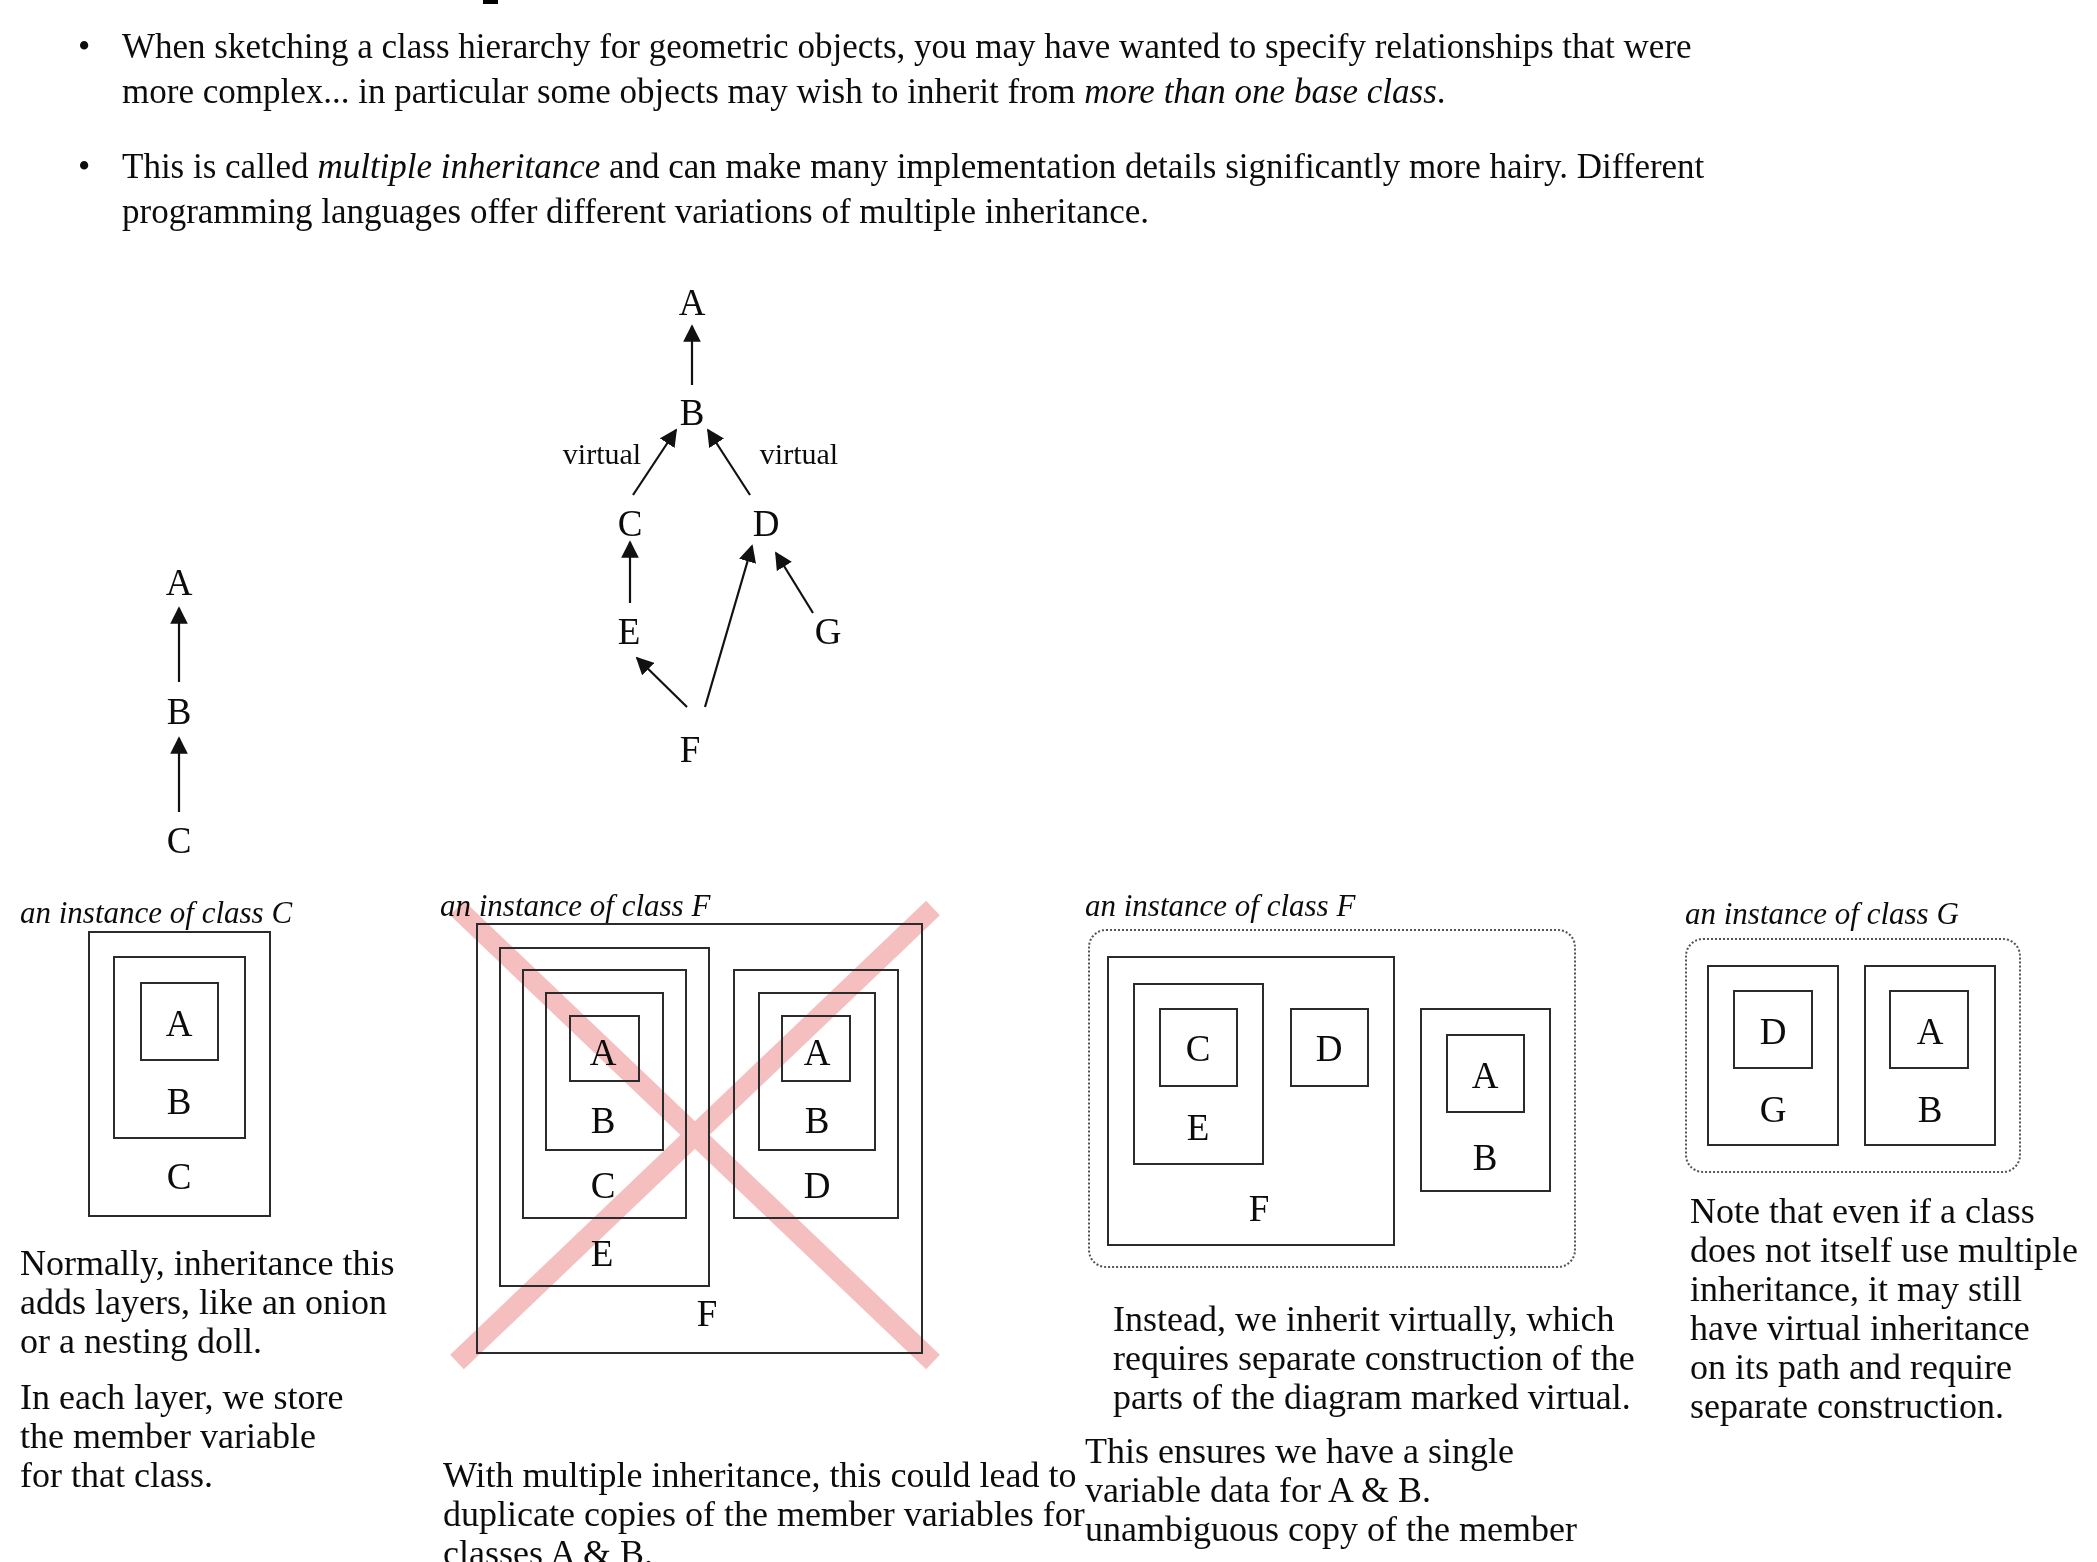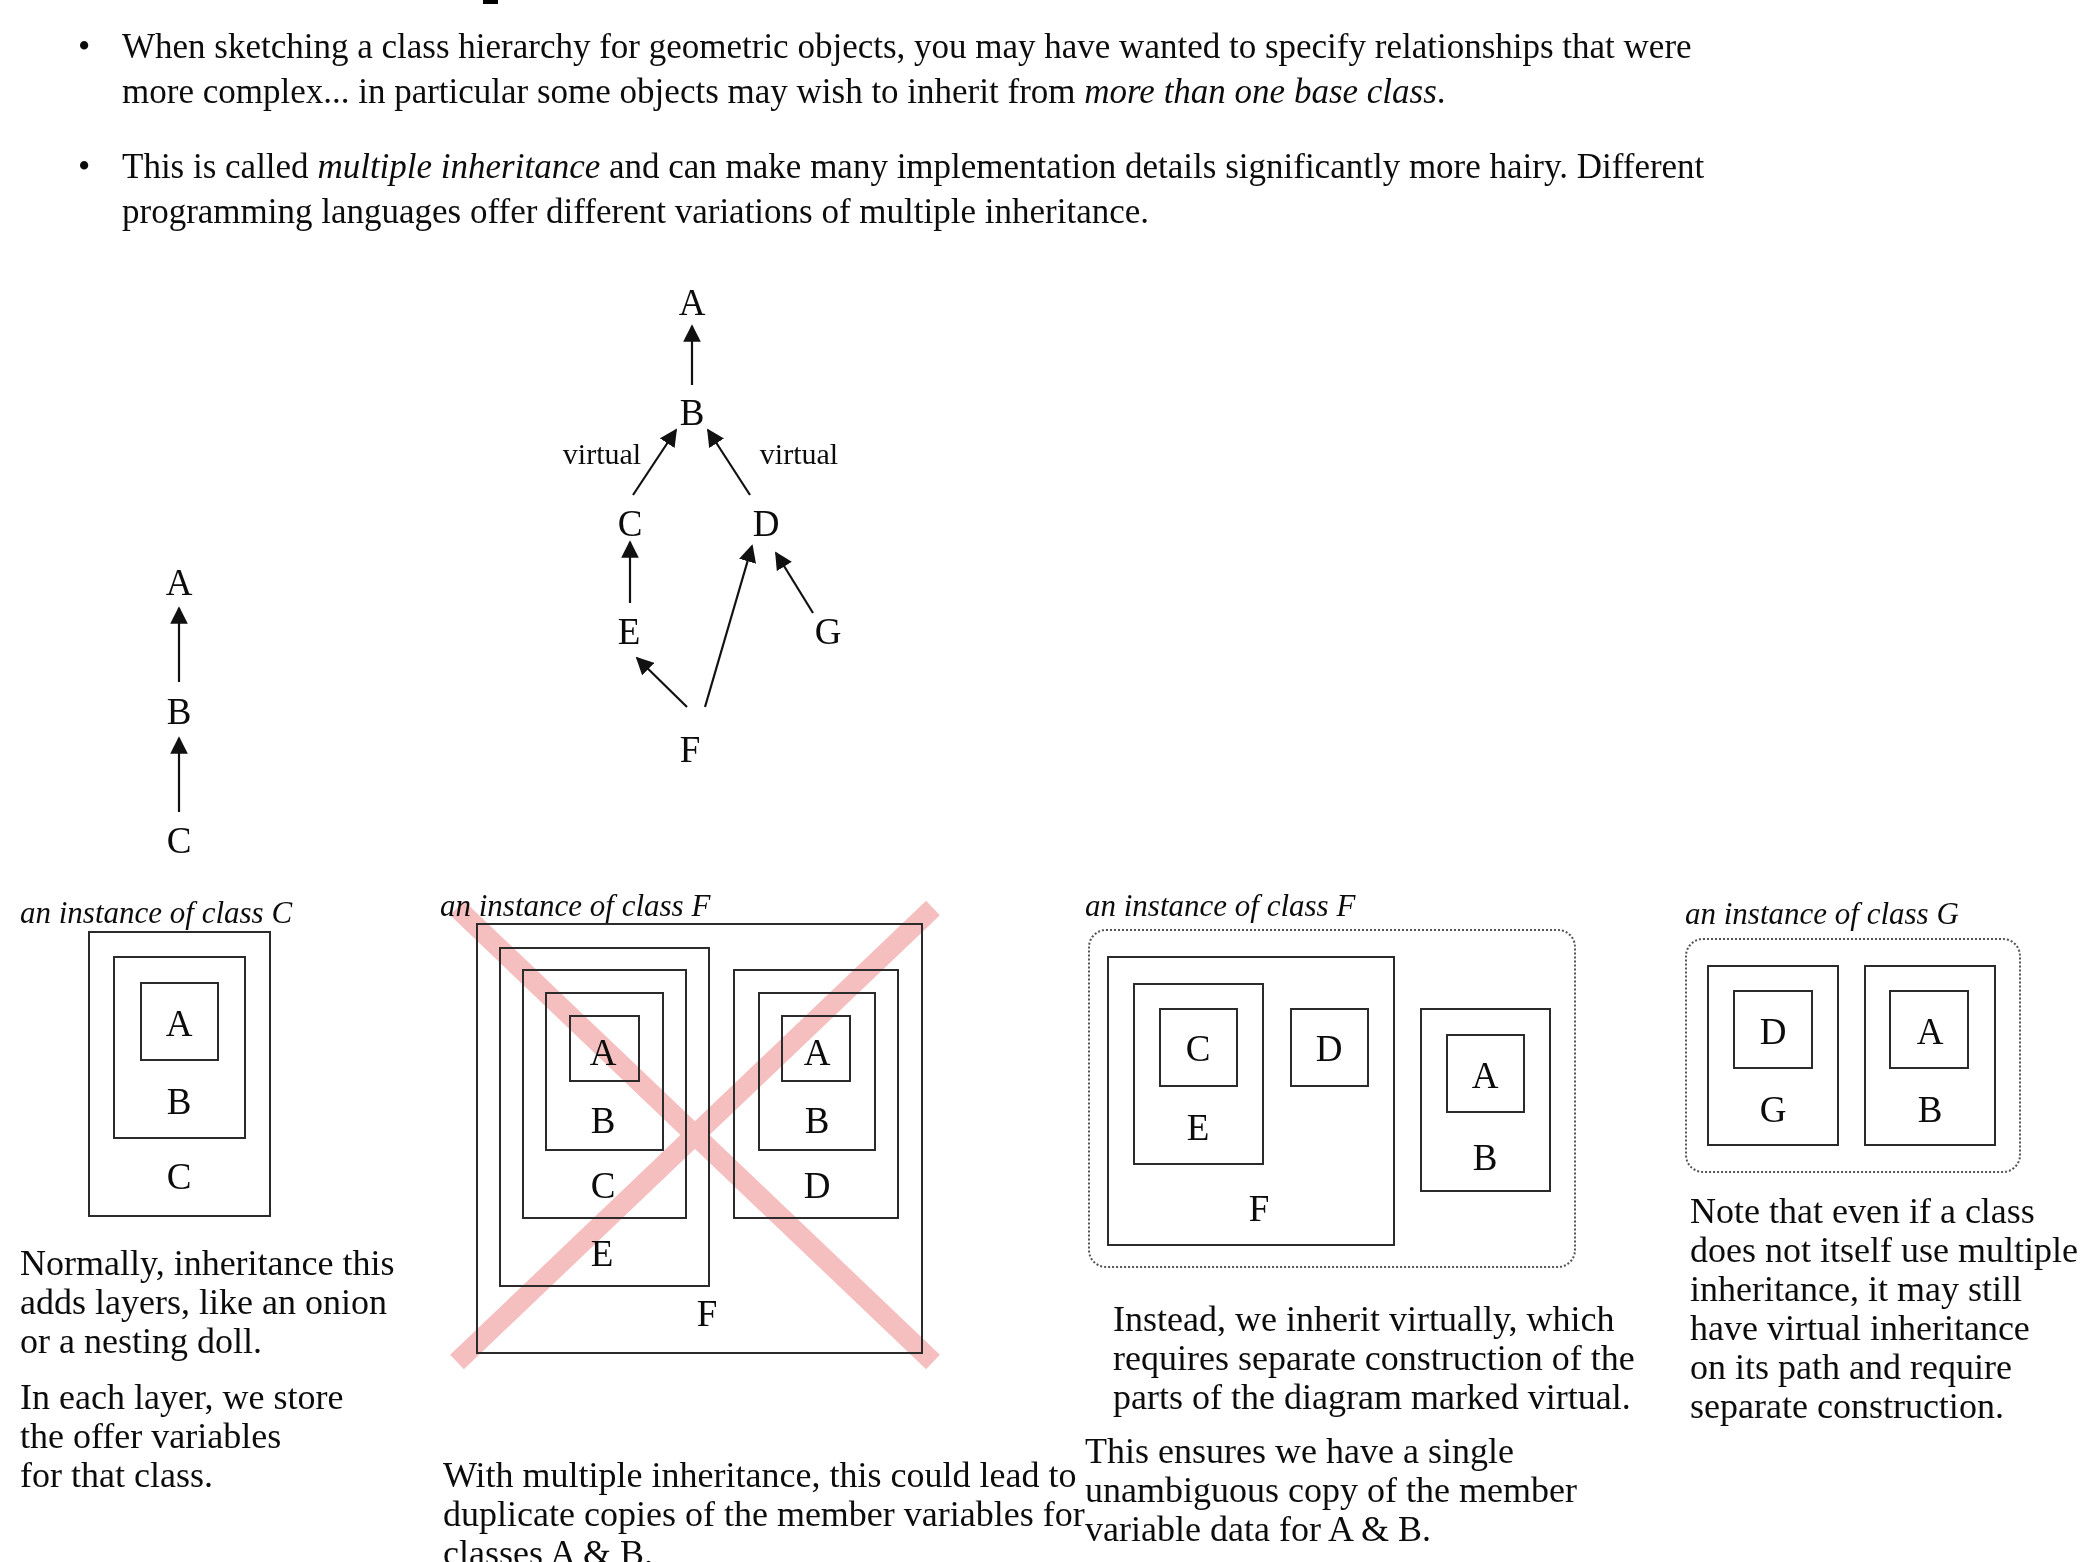--- a/index.html
+++ b/index.html
@@ -96,21 +96,21 @@
   <div class="lbl" style="left:159px;top:206px;">B</div>
   <div class="lbl" style="left:159px;top:281px;">C</div>
 </div>
 <div class="note" style="left:20px;top:1244px;width:400px;">
   <div class="nline">Normally, inheritance this</div>
   <div class="nline">adds layers, like an onion</div>
   <div class="nline">or a nesting doll.</div>
 </div>
 <div class="note" style="left:20px;top:1378px;width:400px;">
   <div class="nline">In each layer, we store</div>
-  <div class="nline">the offer variables</div>
+  <div class="nline">the member variable</div>
   <div class="nline">for that class.</div>
 </div>
 
 <div class="diagram" style="left:440px;top:888px;width:510px;height:490px;">
   <svg width="510" height="490" viewBox="0 0 510 490" style="z-index:0;">
     <line x1="17" y1="20" x2="493" y2="474" stroke-width="20" stroke="#f5bfbf"></line>
     <line x1="493" y1="20" x2="17" y2="474" stroke-width="20" stroke="#f5bfbf"></line>
   </svg>
   <div class="caption">an instance of class F</div>
   <div class="box" style="left:36px;top:35px;width:447px;height:431px;"></div>
@@ -152,22 +152,22 @@
   <div class="lbl" style="left:400px;top:187px;">A</div>
   <div class="lbl" style="left:400px;top:269px;">B</div>
 </div>
 <div class="note" style="left:1085px;top:1300px;width:540px;margin-left:28px;">
   <div class="nline">Instead, we inherit virtually, which</div>
   <div class="nline">requires separate construction of the</div>
   <div class="nline">parts of the diagram marked virtual.</div>
 </div>
 <div class="note" style="left:1085px;top:1432px;width:540px;">
   <div class="nline">This ensures we have a single</div>
+  <div class="nline">variable data for A &amp; B.</div>
   <div class="nline">unambiguous copy of the member</div>
-  <div class="nline">variable data for A &amp; B.</div>
 </div>
 
 <div class="diagram" style="left:1685px;top:896px;width:390px;height:290px;">
   <div class="caption" style="width:356px;">an instance of class G</div>
   <div class="dotted" style="left:0px;top:42px;width:336px;height:235px;"></div>
   <div class="box" style="left:22px;top:69px;width:132px;height:181px;"></div>
   <div class="box" style="left:48px;top:94px;width:80px;height:79px;"></div>
   <div class="box" style="left:179px;top:69px;width:132px;height:181px;"></div>
   <div class="box" style="left:204px;top:94px;width:80px;height:79px;"></div>
   <div class="lbl" style="left:88px;top:135px;">D</div>

